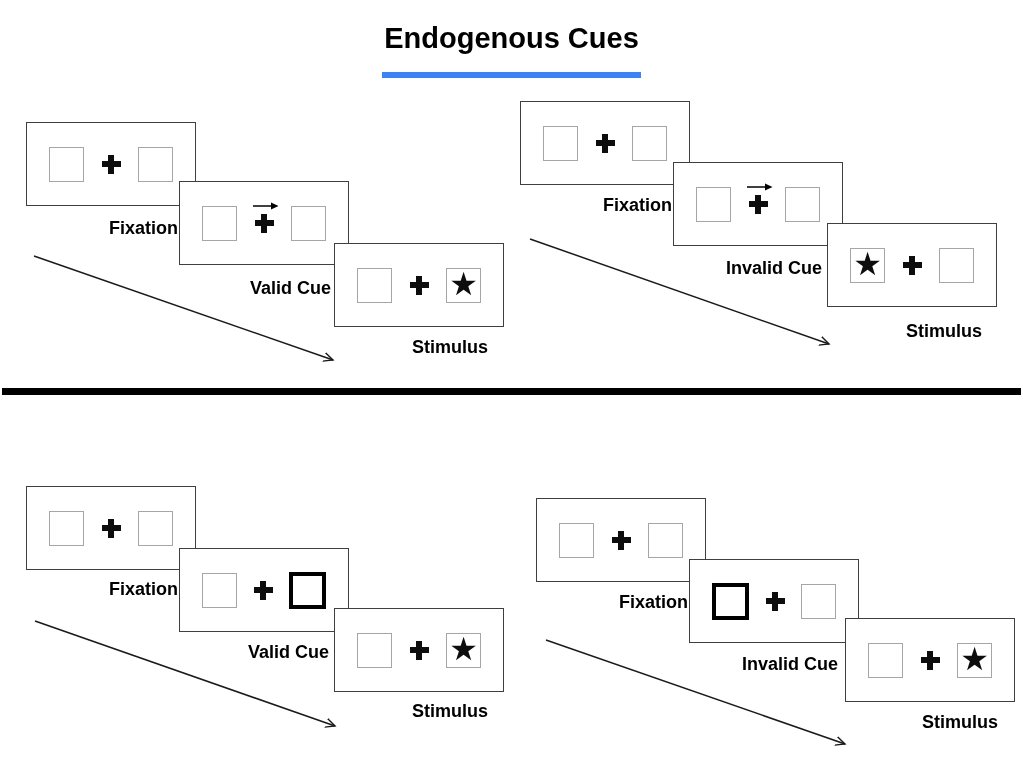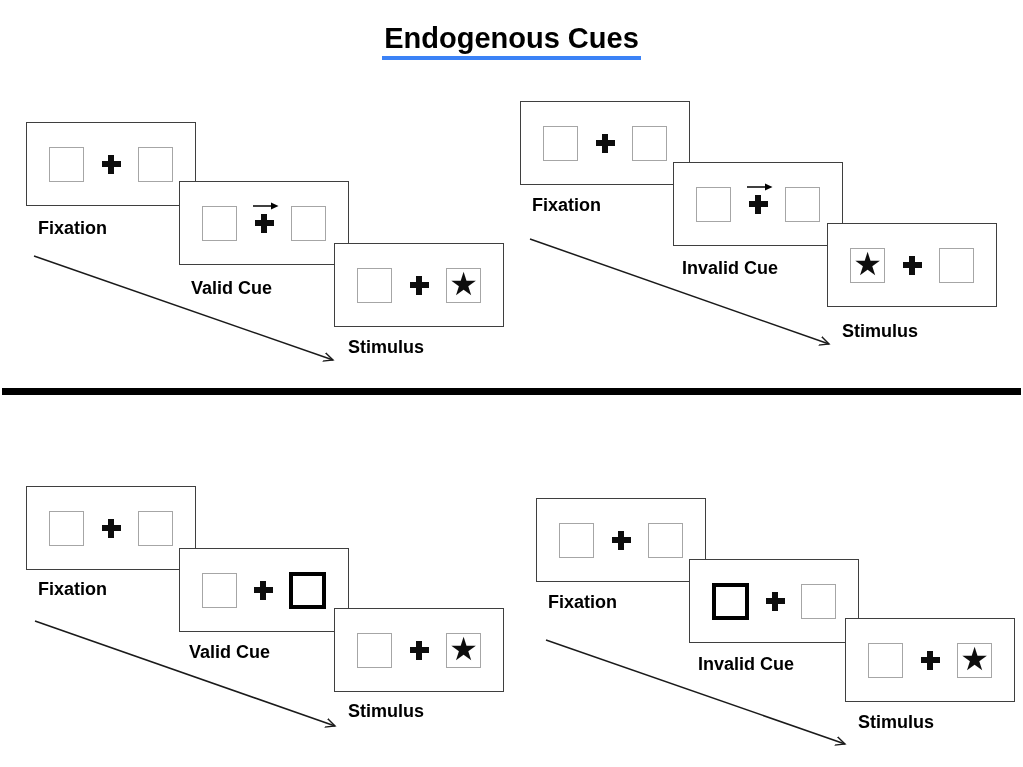--- a/index.html
+++ b/index.html
@@ -1,39 +1,39 @@
 <!DOCTYPE html>
 <html><head>
 <meta charset="utf-8">
 <style>
   html,body{margin:0;padding:0;background:#fff;}
   #canvas{
     position:relative;width:1023px;height:767px;background:#ffffff;overflow:hidden;
     font-family:"Liberation Sans","DejaVu Sans",sans-serif;color:#000;
   }
   .section-title{position:absolute;left:0;right:0;text-align:center;font-size:29px;font-weight:bold;}
-  .section-title span{display:inline-block;border-bottom:4px solid #3b82f6;padding:0 2px 1px 2px;}
+  .section-title span{display:inline-block;border-bottom:6px solid #3b82f6;padding:0 2px 17px 2px;}
   .divider{position:absolute;left:2px;right:2px;height:7px;background:#000;}
   .panel{
     position:absolute;width:170px;height:84px;background:#fff;border:1px solid #3f3f3f;
     box-sizing:border-box;display:flex;align-items:center;justify-content:space-between;
     padding:0 22px;
   }
   .sq{
     width:35px;height:35px;border:1px solid #a6a6a6;background:#fff;box-sizing:border-box;
     display:flex;align-items:center;justify-content:center;
   }
   .sq.thick{width:37px;height:37px;border:4px solid #000;}
   .star-glyph{font-size:32px;line-height:1;transform:translateY(-1px);color:#0d0d0d;}
   .plus-wrap{position:relative;width:19px;height:19px;}
   .plus{position:absolute;inset:0;}
   .plus::before{content:"";position:absolute;left:50%;top:0;transform:translateX(-50%);width:6px;height:19px;background:#0d0d0d;}
   .plus::after{content:"";position:absolute;top:50%;left:0;transform:translateY(-50%);width:19px;height:6px;background:#0d0d0d;}
   .cue-arrow{position:absolute;left:-2px;bottom:calc(100% + 3px);}
-  .panel-label{position:absolute;width:140px;text-align:left;font-size:18px;font-weight:bold;white-space:nowrap;}
+  .panel-label{position:absolute;width:140px;text-align:right;font-size:18px;font-weight:bold;white-space:nowrap;}
   #arrows{position:absolute;left:0;top:0;pointer-events:none;}
 </style>
 </head>
 <body>
 
 <div id="canvas">
 
   <div class="section-title" style="top:22px;">
     <span>Endogenous Cues</span>
   </div>

